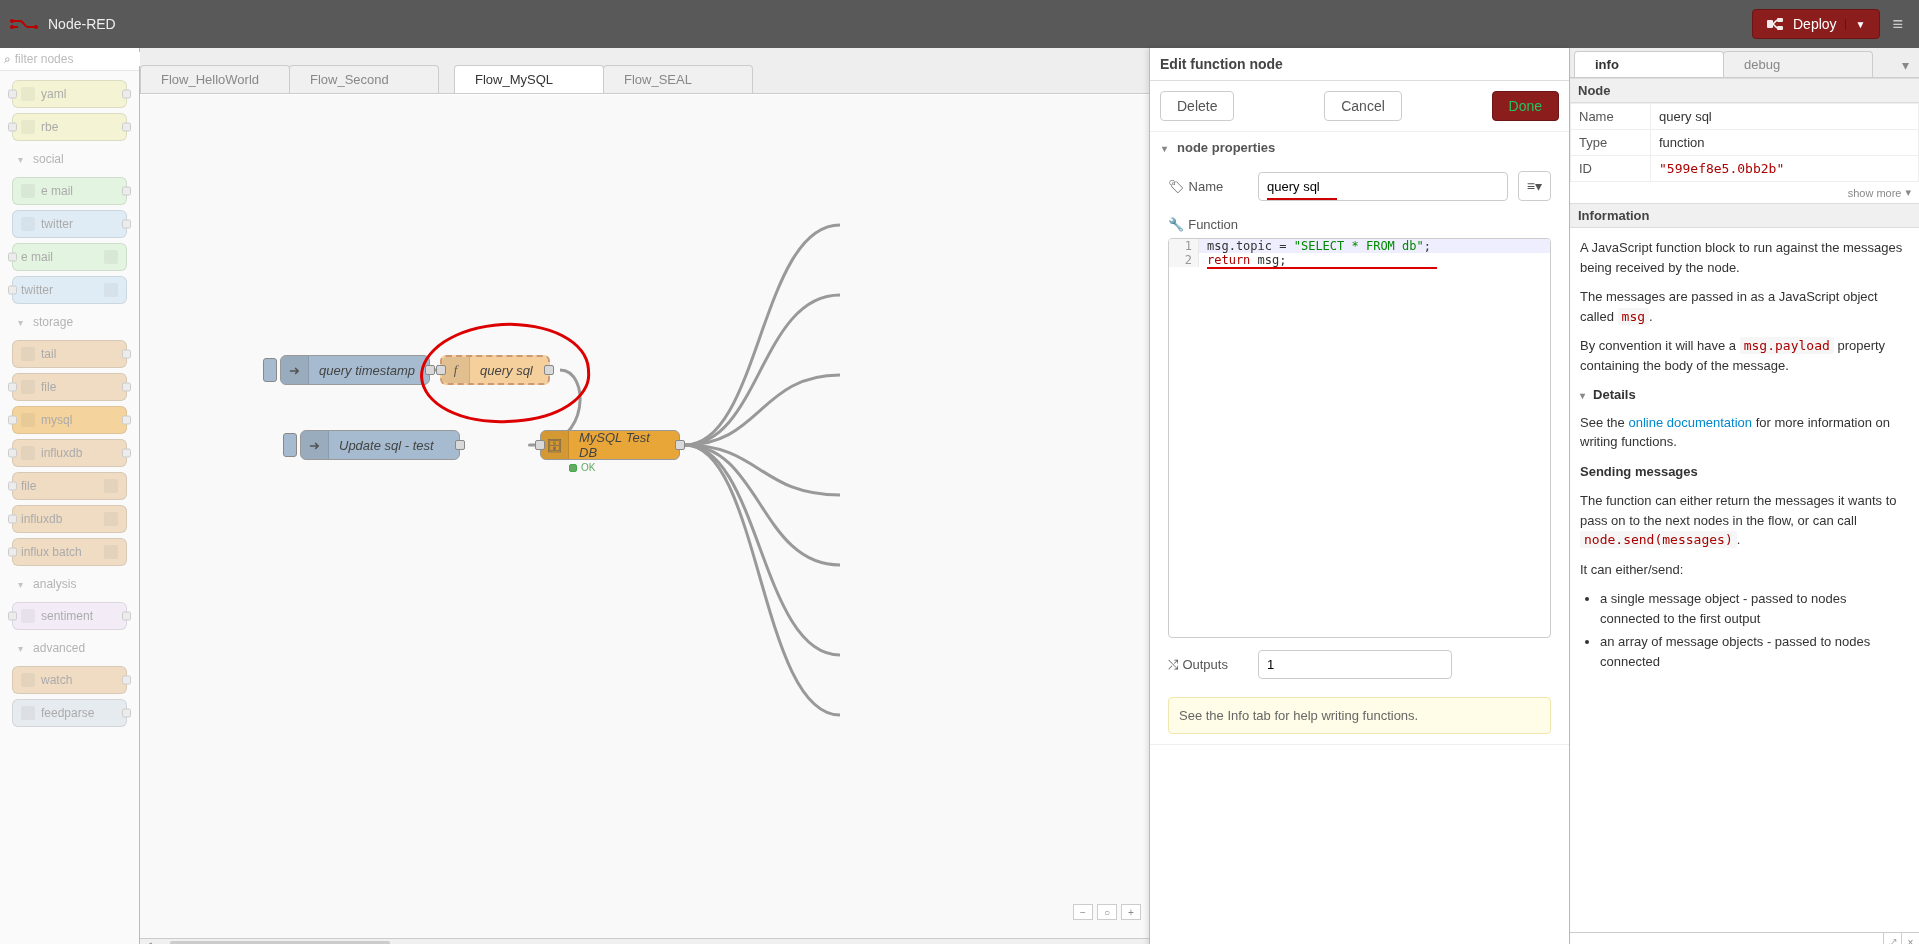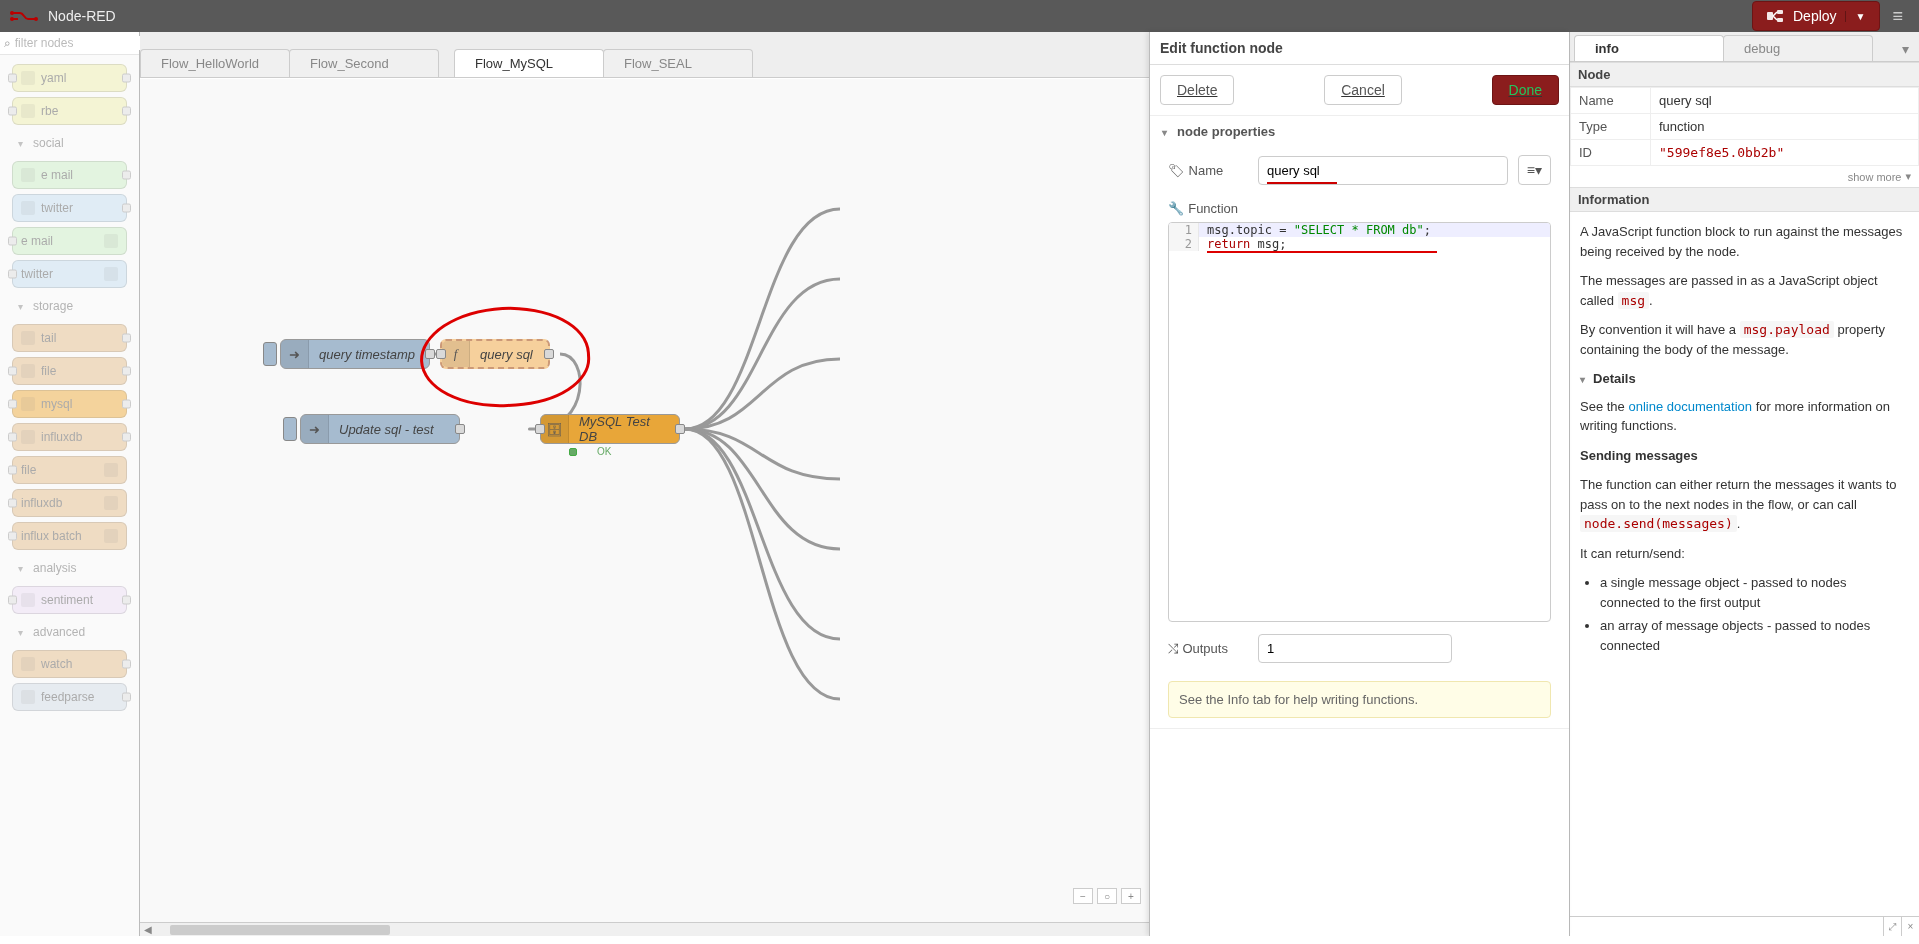--- a/index.html
+++ b/index.html
@@ -1,17 +1,17 @@
 <!DOCTYPE html>
 <html><head>
 <meta charset="utf-8">
 <style>
 * { box-sizing: border-box; margin: 0; padding: 0; }
 body { font-family: Helvetica, Arial, sans-serif; font-size: 14px; color: #333; overflow: hidden; }
-.header { height: 32px; background: #595959; color: #fff; display: flex; align-items: center; padding: 0 10px; position: relative; }
+.header { height: 48px; background: #595959; color: #fff; display: flex; align-items: center; padding: 0 10px; position: relative; }
 .header-logo { display: flex; align-items: center; gap: 8px; }
 .header-logo-icon { width: 30px; height: 14px; }
 .header-title { font-size: 14px; font-weight: normal; color: #eee; }
 .header-right { margin-left: auto; display: flex; align-items: center; gap: 6px; }
 .deploy-btn { background: #8b1d1d; color: #fff; border: 1px solid #6d1414; padding: 6px 14px; border-radius: 4px; display: flex; align-items: center; gap: 8px; cursor: pointer; font-size: 14px; }
 .deploy-arrow { border-left: 1px solid rgba(0,0,0,0.3); padding-left: 10px; font-size: 10px; }
 .menu-btn { background: none; border: none; color: #ccc; font-size: 18px; cursor: pointer; padding: 6px; }
 .main { display: flex; height: calc(100vh - 40px); background: #f3f3f3; }
 .overlay { position: absolute; inset: 0; background: rgba(255,255,255,0.5); z-index: 5; }
 
@@ -49,37 +49,37 @@
 .tab { padding: 6px 20px; background: #f0f0f0; border: 1px solid #ccc; border-bottom: none; margin-right: -1px; font-size: 13px; color: #888; cursor: pointer; border-radius: 4px 4px 0 0; min-width: 150px; text-align: left; }
 .tab.active { background: #fff; color: #333; position: relative; z-index: 2; margin-left: 16px; }
 .canvas { flex: 1; background: #fff; position: relative; overflow: hidden; border-top: 1px solid #fff;}
 .canvas-faded { position:absolute; inset:0; background:rgba(245,245,245,0.6); }
 .flow-node { position: absolute; height: 30px; border-radius: 6px; display: flex; align-items: center; font-size: 13px; color: #555; border: 1px solid #999; }
 .fn-inject { background: #a6bbcf; width: 150px; }
 .fn-func { background: #f6d09c; width: 110px; border: 2px dashed #c97; }
 .fn-mysql { background: #e8a639; width: 140px; }
 .fn-icon-box { width: 28px; height: 100%; background: rgba(0,0,0,0.08); border-right: 1px solid rgba(0,0,0,0.1); display:flex; align-items:center; justify-content:center; border-radius: 5px 0 0 5px; }
 .fn-label { padding: 0 10px; flex:1; font-style: italic; color: #444;}
-.fn-status { position:absolute; bottom:-14px; left:28px; font-size:10px; color:#6a6; display:flex; align-items:center; gap:20px;}
+.fn-status { position:absolute; bottom:-14px; left:28px; font-size:10px; color:#6a6; display:flex; align-items:center; gap:4px;}
 .fn-status-dot { width:8px; height:8px; background:#6a6; border-radius:2px; border:1px solid #4a4;}
 .fn-port { width:10px; height:10px; background:#d9d9d9; border:1px solid #888; border-radius:2px; position:absolute; top:50%; transform:translateY(-50%); }
 .fn-port-l { left:-6px; } .fn-port-r { right:-6px; }
 .fn-btn { width:14px; height:24px; background:#a6bbcf; border:1px solid #888; border-radius:3px; position:absolute; left:-18px; top:2px; }
 .wire { stroke: #999; stroke-width: 3; fill: none; }
 .circle-annot { position:absolute; border:3px solid #d00; border-radius: 50% 50% 45% 50%; transform: rotate(-3deg);}
 .hscroll { height: 14px; background: #f0f0f0; border-top:1px solid #ccc; display:flex; align-items:center; }
 .hscroll-thumb { width: 220px; height: 10px; background: #ccc; border-radius: 2px; margin-left: 14px;}
 .footer-widgets { position:absolute; bottom:18px; right:8px; display:flex; gap:4px; }
 .fw-btn { width:20px; height:16px; border:1px solid #ccc; background:#fff; font-size:10px; display:flex; align-items:center; justify-content:center; color:#888;}
 
 
 .tray { width: 420px; background: #fff; border-left: 1px solid #bbb; display: flex; flex-direction: column; z-index: 10; position: relative; box-shadow: -2px 0 5px rgba(0,0,0,0.1);}
 .tray-header { padding: 8px 10px; border-bottom: 1px solid #ddd; }
 .tray-title { font-size: 14px; font-weight: bold; color: #444; }
-.tray-toolbar { padding: 10px; border-bottom: 1px solid #eee; display: flex; gap: 6px; text-decoration: underline; }
+.tray-toolbar { padding: 10px; border-bottom: 1px solid #eee; display: flex; gap: 6px; }
 .btn { padding: 6px 16px; border: 1px solid #ccc; background: #fff; border-radius: 4px; cursor: pointer; font-size: 14px; color: #555; }
 .btn-primary { background: #8b1d1d; color: #22c55e; border-color: #6d1414; margin-left: auto; }
 .btn-secondary { margin-left: auto; }
 .tray-body { flex: 1; overflow-y: auto; padding: 0; }
 .section-header { padding: 8px 12px; font-size: 13px; color: #555; cursor: pointer; display:flex; align-items:center; gap:6px; font-weight: bold;}
 .form-row { display: flex; align-items: center; padding: 8px 18px; gap: 10px; }
 .form-label { width: 80px; font-size: 13px; color: #555; display:flex; align-items:center; gap:4px;}
 .form-input { flex: 1; padding: 6px 8px; border: 1px solid #ccc; border-radius: 4px; font-size: 13px; }
 .editor-box { margin: 4px 18px; border: 1px solid #ccc; border-radius: 4px; height: 400px; background: #fff; font-family: monospace; font-size: 12px; overflow: hidden;}
 .editor-line { display:flex; }
@@ -415,21 +415,21 @@
         <p>A JavaScript function block to run against the messages being received by the node.</p>
         <p><span>The messages are passed in as a JavaScript object called </span><code>msg</code><span>.</span></p>
         <p><span>By convention it will have a </span><code>msg.payload</code><span> property containing the body of the message.</span></p>
         <h3>
             <span class="chev"></span>
             <span>Details</span>
           </h3>
         <p><span>See the </span><a href="#">online documentation</a><span> for more information on writing functions.</span></p>
         <p><b>Sending messages</b></p>
         <p><span>The function can either return the messages it wants to pass on to the next nodes in the flow, or can call </span><code>node.send(messages)</code><span>.</span></p>
-        <p>It can return/send:</p>
+        <p>It can either/send:</p>
         <ul>
           <li>a single message object - passed to nodes connected to the first output</li>
           <li>an array of message objects - passed to nodes connected</li>
         </ul>
       </div>
     </div>
     <div class="sb-footer-tabs">
       <span>⤢</span>
       <span>×</span>
     </div>

